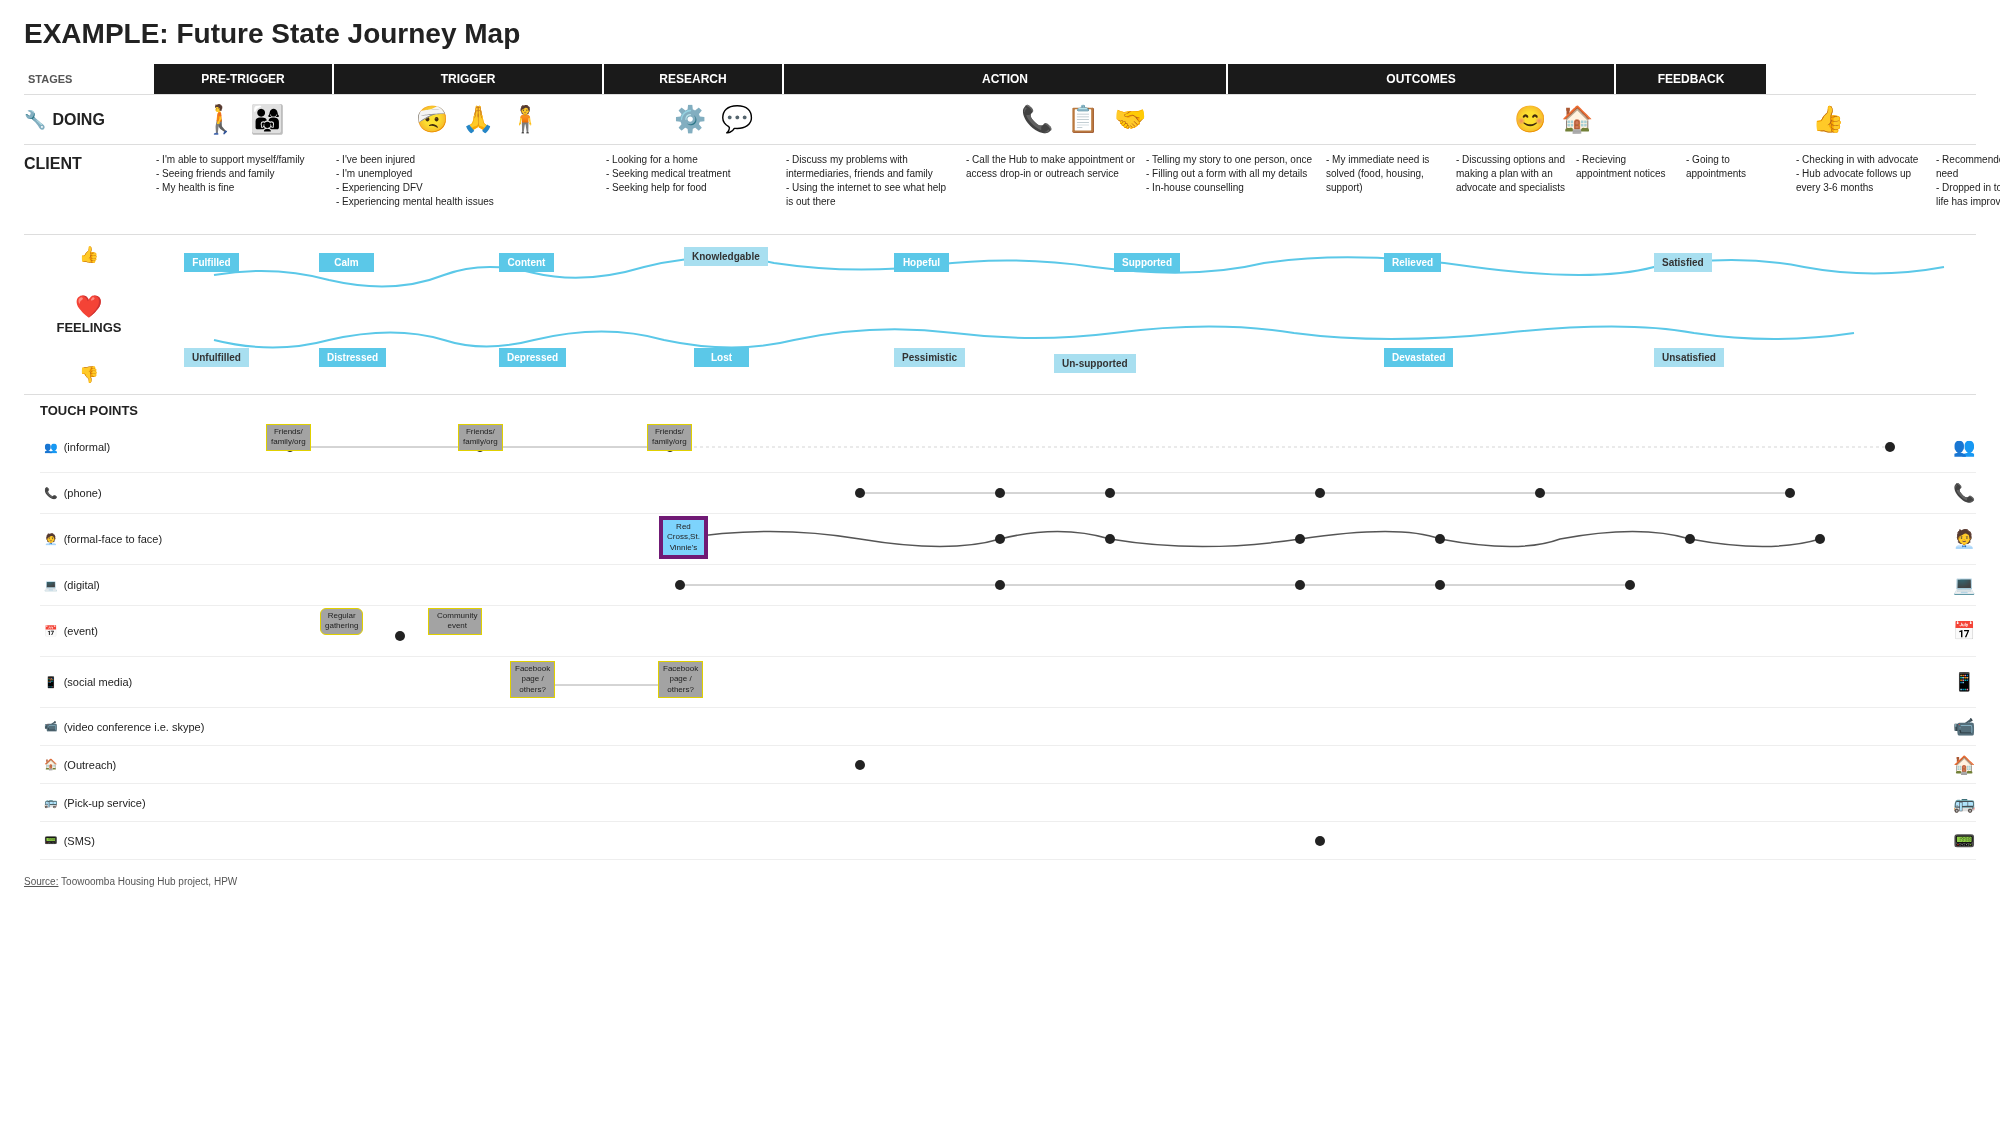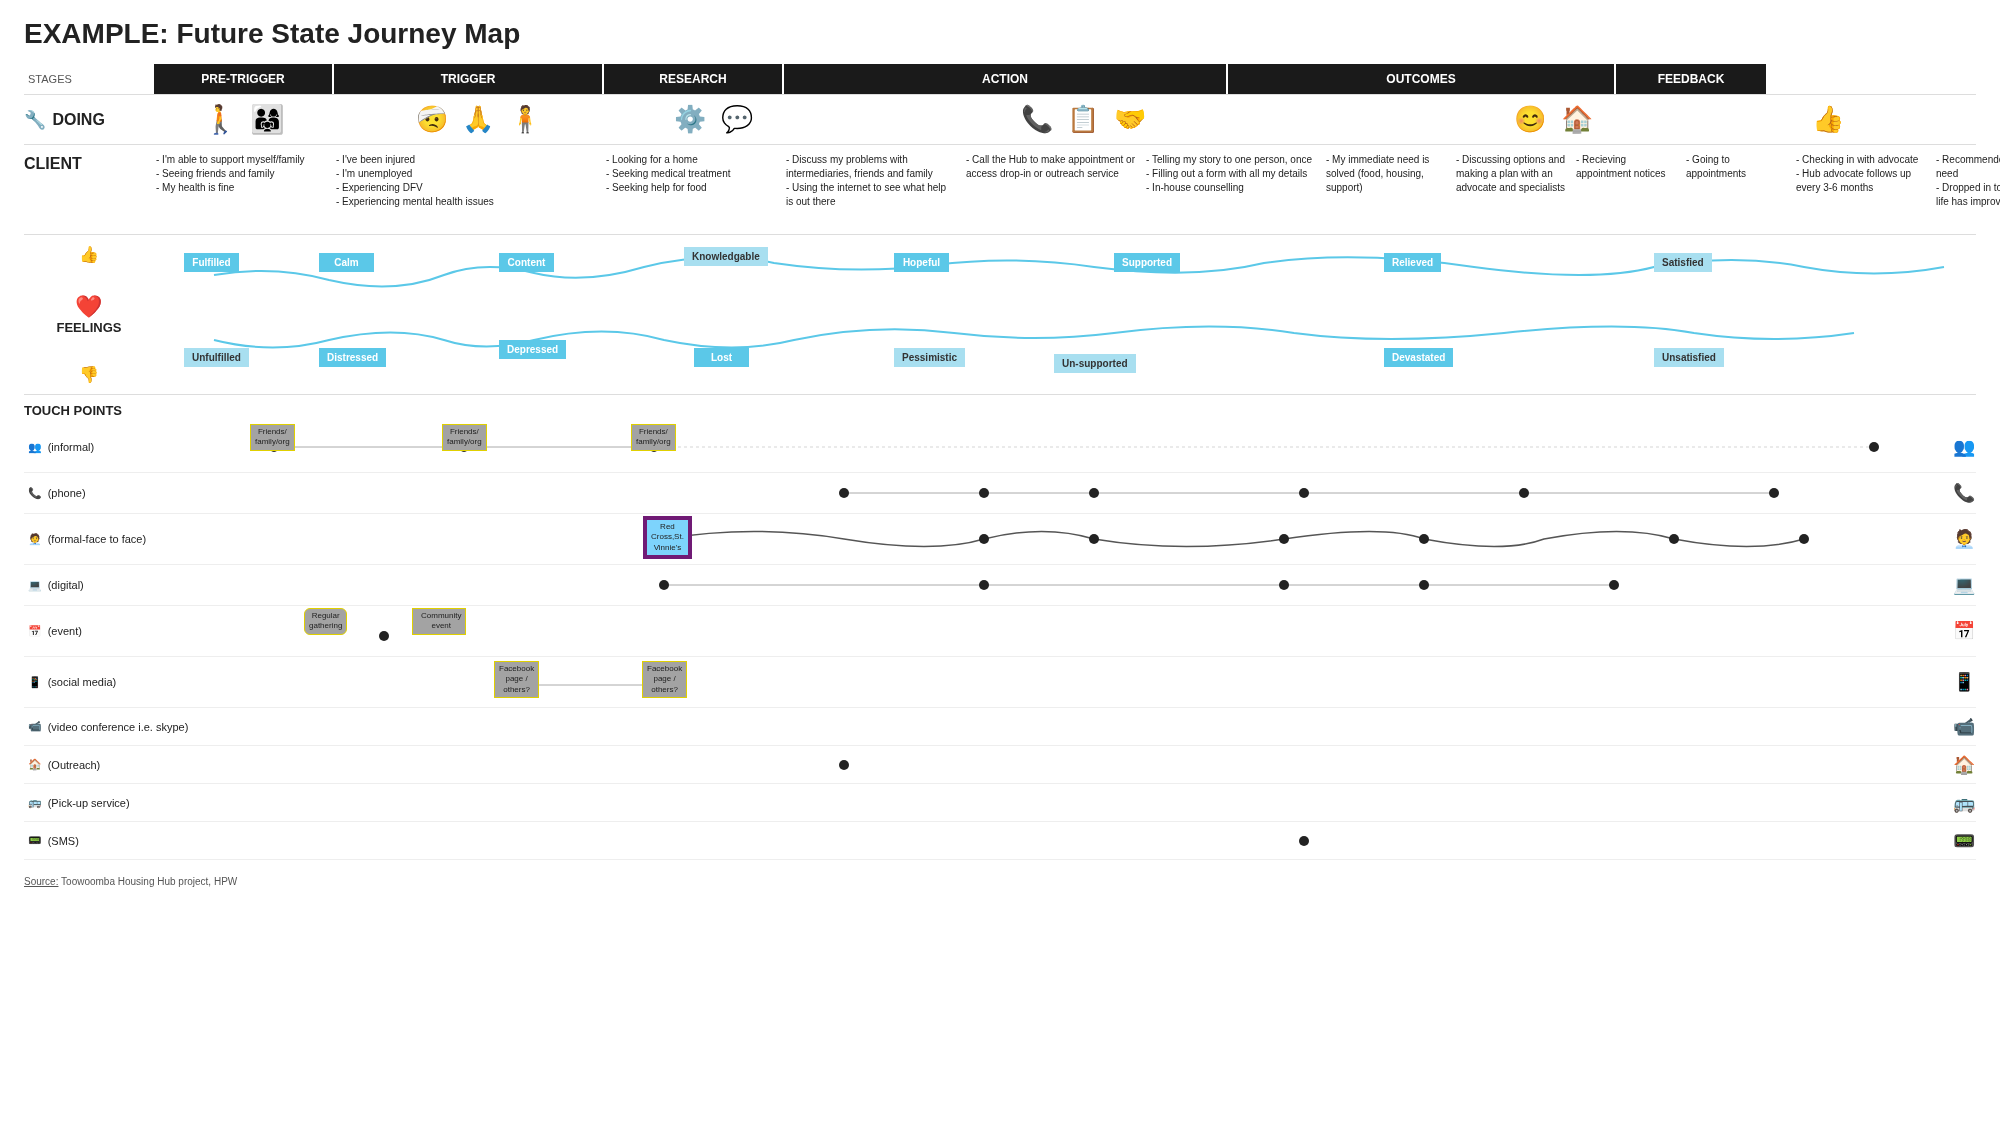--- a/index.html
+++ b/index.html
@@ -4,21 +4,21 @@
   <style>
     * { box-sizing: border-box; margin: 0; padding: 0; }
     body { font-family: Arial, sans-serif; background: #fff; font-size: 11px; color: #222; width: 2000px; min-height: 1121px; overflow-x: hidden; }
     
     .page { padding: 18px 24px 10px 24px; }
     
     .main-title { font-size: 28px; font-weight: bold; margin-bottom: 14px; }
     
     
     .stages-row { display: flex; align-items: stretch; margin-bottom: 0; }
-    .stages-label { width: 130px; font-size: 11px; font-weight: normal; color: #555; padding: 6px 4px; flex-shrink: 0; display: flex; align-items: center; }
+    .stages-label { width: 130px; font-size: 11px; font-weight: bold; color: #555; padding: 6px 4px; flex-shrink: 0; display: flex; align-items: center; }
     .stage-cell { background: #1a1a1a; color: #fff; font-weight: bold; font-size: 12px; text-align: center; padding: 8px 4px; border-right: 2px solid #fff; display: flex; align-items: center; justify-content: center; }
     .stage-pre-trigger { width: 180px; flex-shrink: 0; }
     .stage-trigger { width: 270px; flex-shrink: 0; }
     .stage-research { width: 180px; flex-shrink: 0; }
     .stage-action { width: 444px; flex-shrink: 0; }
     .stage-outcomes { width: 388px; flex-shrink: 0; }
     .stage-feedback { width: 150px; flex-shrink: 0; }
 
     
     .doing-row { display: flex; align-items: center; border-top: 1px solid #ddd; border-bottom: 1px solid #ddd; padding: 8px 0; }
@@ -43,21 +43,21 @@
     
     .feelings-section { border-bottom: 1px solid #ddd; padding: 10px 0; display: flex; }
     .feelings-label-cell { width: 130px; display: flex; flex-direction: column; align-items: center; justify-content: center; gap: 30px; flex-shrink: 0; }
     .feelings-label { font-size: 13px; font-weight: bold; }
     
     .feeling-box { position: absolute; padding: 4px 8px; font-size: 10px; font-weight: bold; text-align: center; min-width: 55px; }
     .feeling-box-blue { background: #5bc8e8; color: #fff; }
     .feeling-box-blue-light { background: #a8dff0; color: #333; }
 
     
-    .touchpoints-section { padding: 8px 0; }
+    .touchpoints-section { padding: 8px 0; margin-left: 16px; }
     .touchpoints-title { font-size: 13px; font-weight: bold; margin-bottom: 4px; margin-left: 0; }
     .touchpoint-row { display: flex; align-items: center; border-bottom: 1px solid #eee; min-height: 38px; position: relative; }
     .touchpoint-icon-label { width: 200px; display: flex; align-items: center; gap: 6px; font-size: 11px; flex-shrink: 0; padding-left: 4px; }
     .touchpoint-track { flex: 1; position: relative; height: 38px; }
     
     .sticky-note { position: absolute; background: #a3a3a3; padding: 2px 4px; font-size: 8px; line-height: 1.3; text-align: center; min-width: 42px; border: 1px solid #e0d000; }
     .sticky-note-blue { background: #7dd3fc; border: 4px solid #701a75; }
 
     .source-line { text-align: left; font-size: 10px; color: #555; margin-top: 8px; padding-right: 10px; }
     .source-line u { text-decoration: underline; }
@@ -171,21 +171,21 @@
       <div class="feeling-box feeling-box-blue" style="top:8px;left:165px;">Calm</div>
       <div class="feeling-box feeling-box-blue" style="top:8px;left:345px;">Content</div>
       <div class="feeling-box feeling-box-blue-light" style="top:2px;left:530px;">Knowledgable</div>
       <div class="feeling-box feeling-box-blue" style="top:8px;left:740px;">Hopeful</div>
       <div class="feeling-box feeling-box-blue" style="top:8px;left:960px;">Supported</div>
       <div class="feeling-box feeling-box-blue" style="top:8px;left:1230px;">Relieved</div>
       <div class="feeling-box feeling-box-blue-light" style="top:8px;left:1500px;">Satisfied</div>
 
       <div class="feeling-box feeling-box-blue-light" style="bottom:8px;left:30px;">Unfulfilled</div>
       <div class="feeling-box feeling-box-blue" style="bottom:8px;left:165px;">Distressed</div>
-      <div class="feeling-box feeling-box-blue" style="bottom:16px;left:345px;">Depressed</div>
+      <div class="feeling-box feeling-box-blue" style="bottom:8px;left:345px;">Depressed</div>
       <div class="feeling-box feeling-box-blue" style="bottom:8px;left:540px;">Lost</div>
       <div class="feeling-box feeling-box-blue-light" style="bottom:8px;left:740px;">Pessimistic</div>
       <div class="feeling-box feeling-box-blue-light" style="bottom:2px;left:900px;">Un-supported</div>
       <div class="feeling-box feeling-box-blue" style="bottom:8px;left:1230px;">Devastated</div>
       <div class="feeling-box feeling-box-blue-light" style="bottom:8px;left:1500px;">Unsatisfied</div>
     </div>
   </div>
 
   <div class="touchpoints-section">
     <div class="touchpoints-title">TOUCH POINTS</div>

